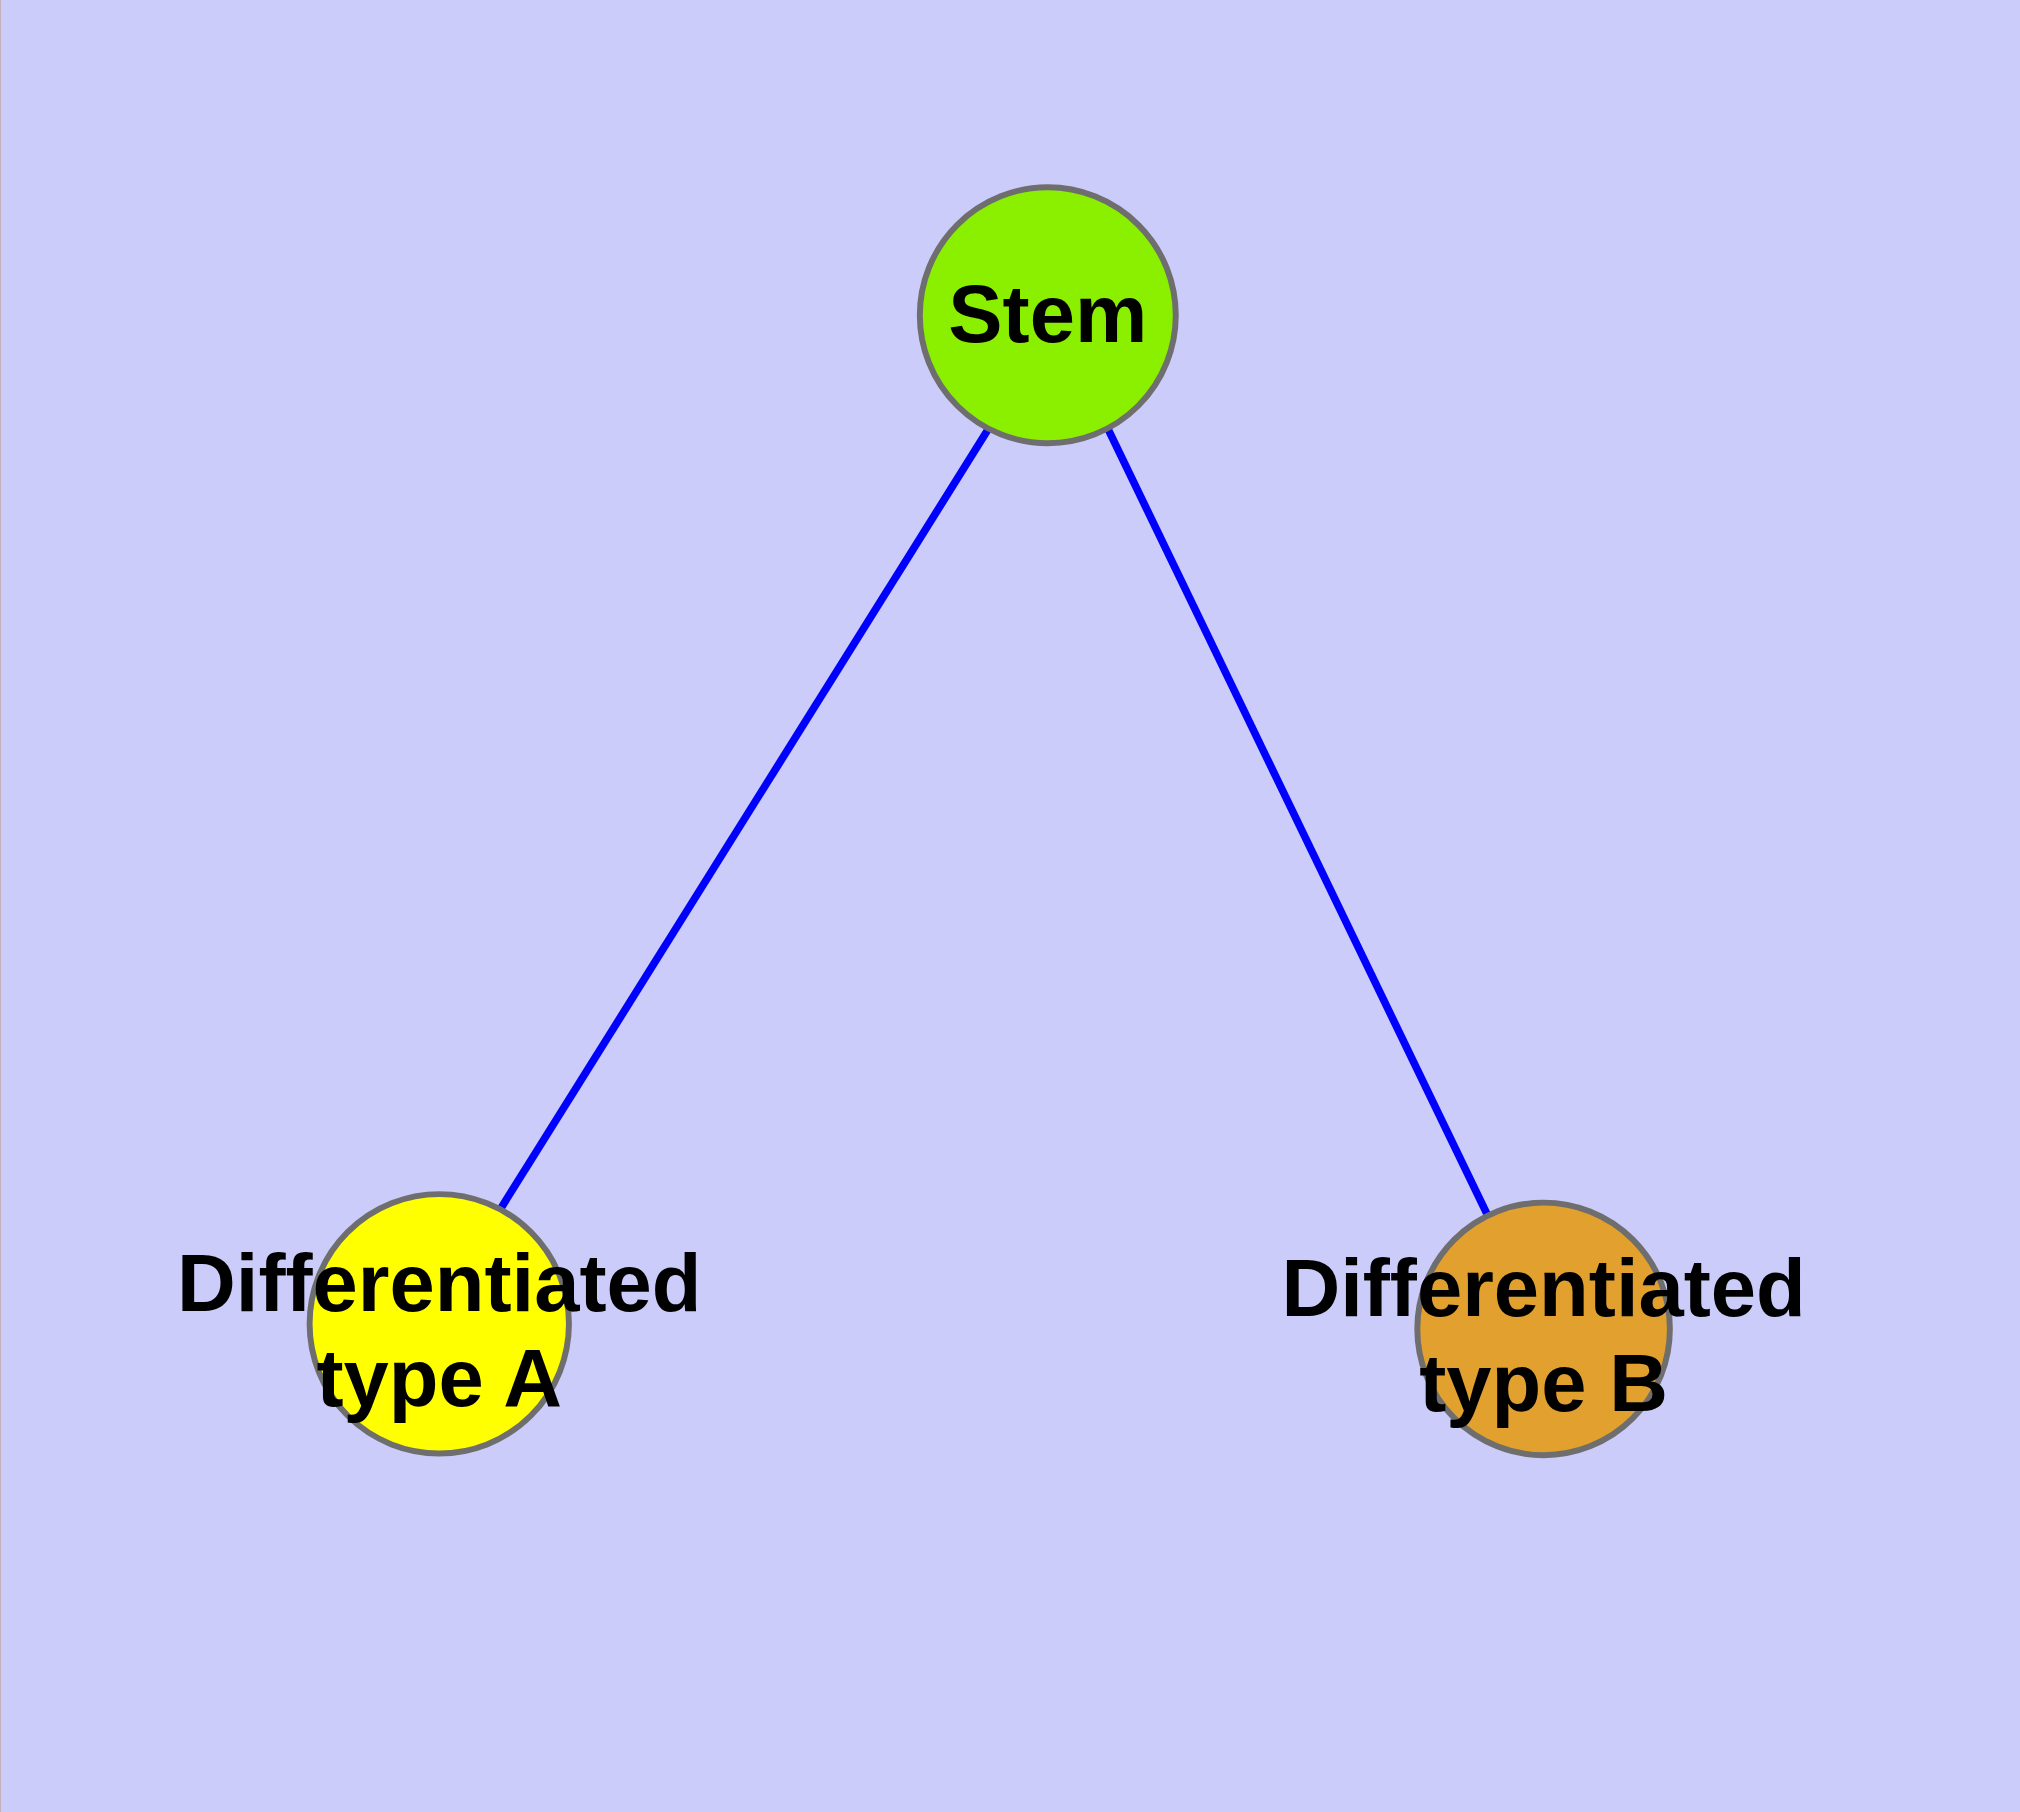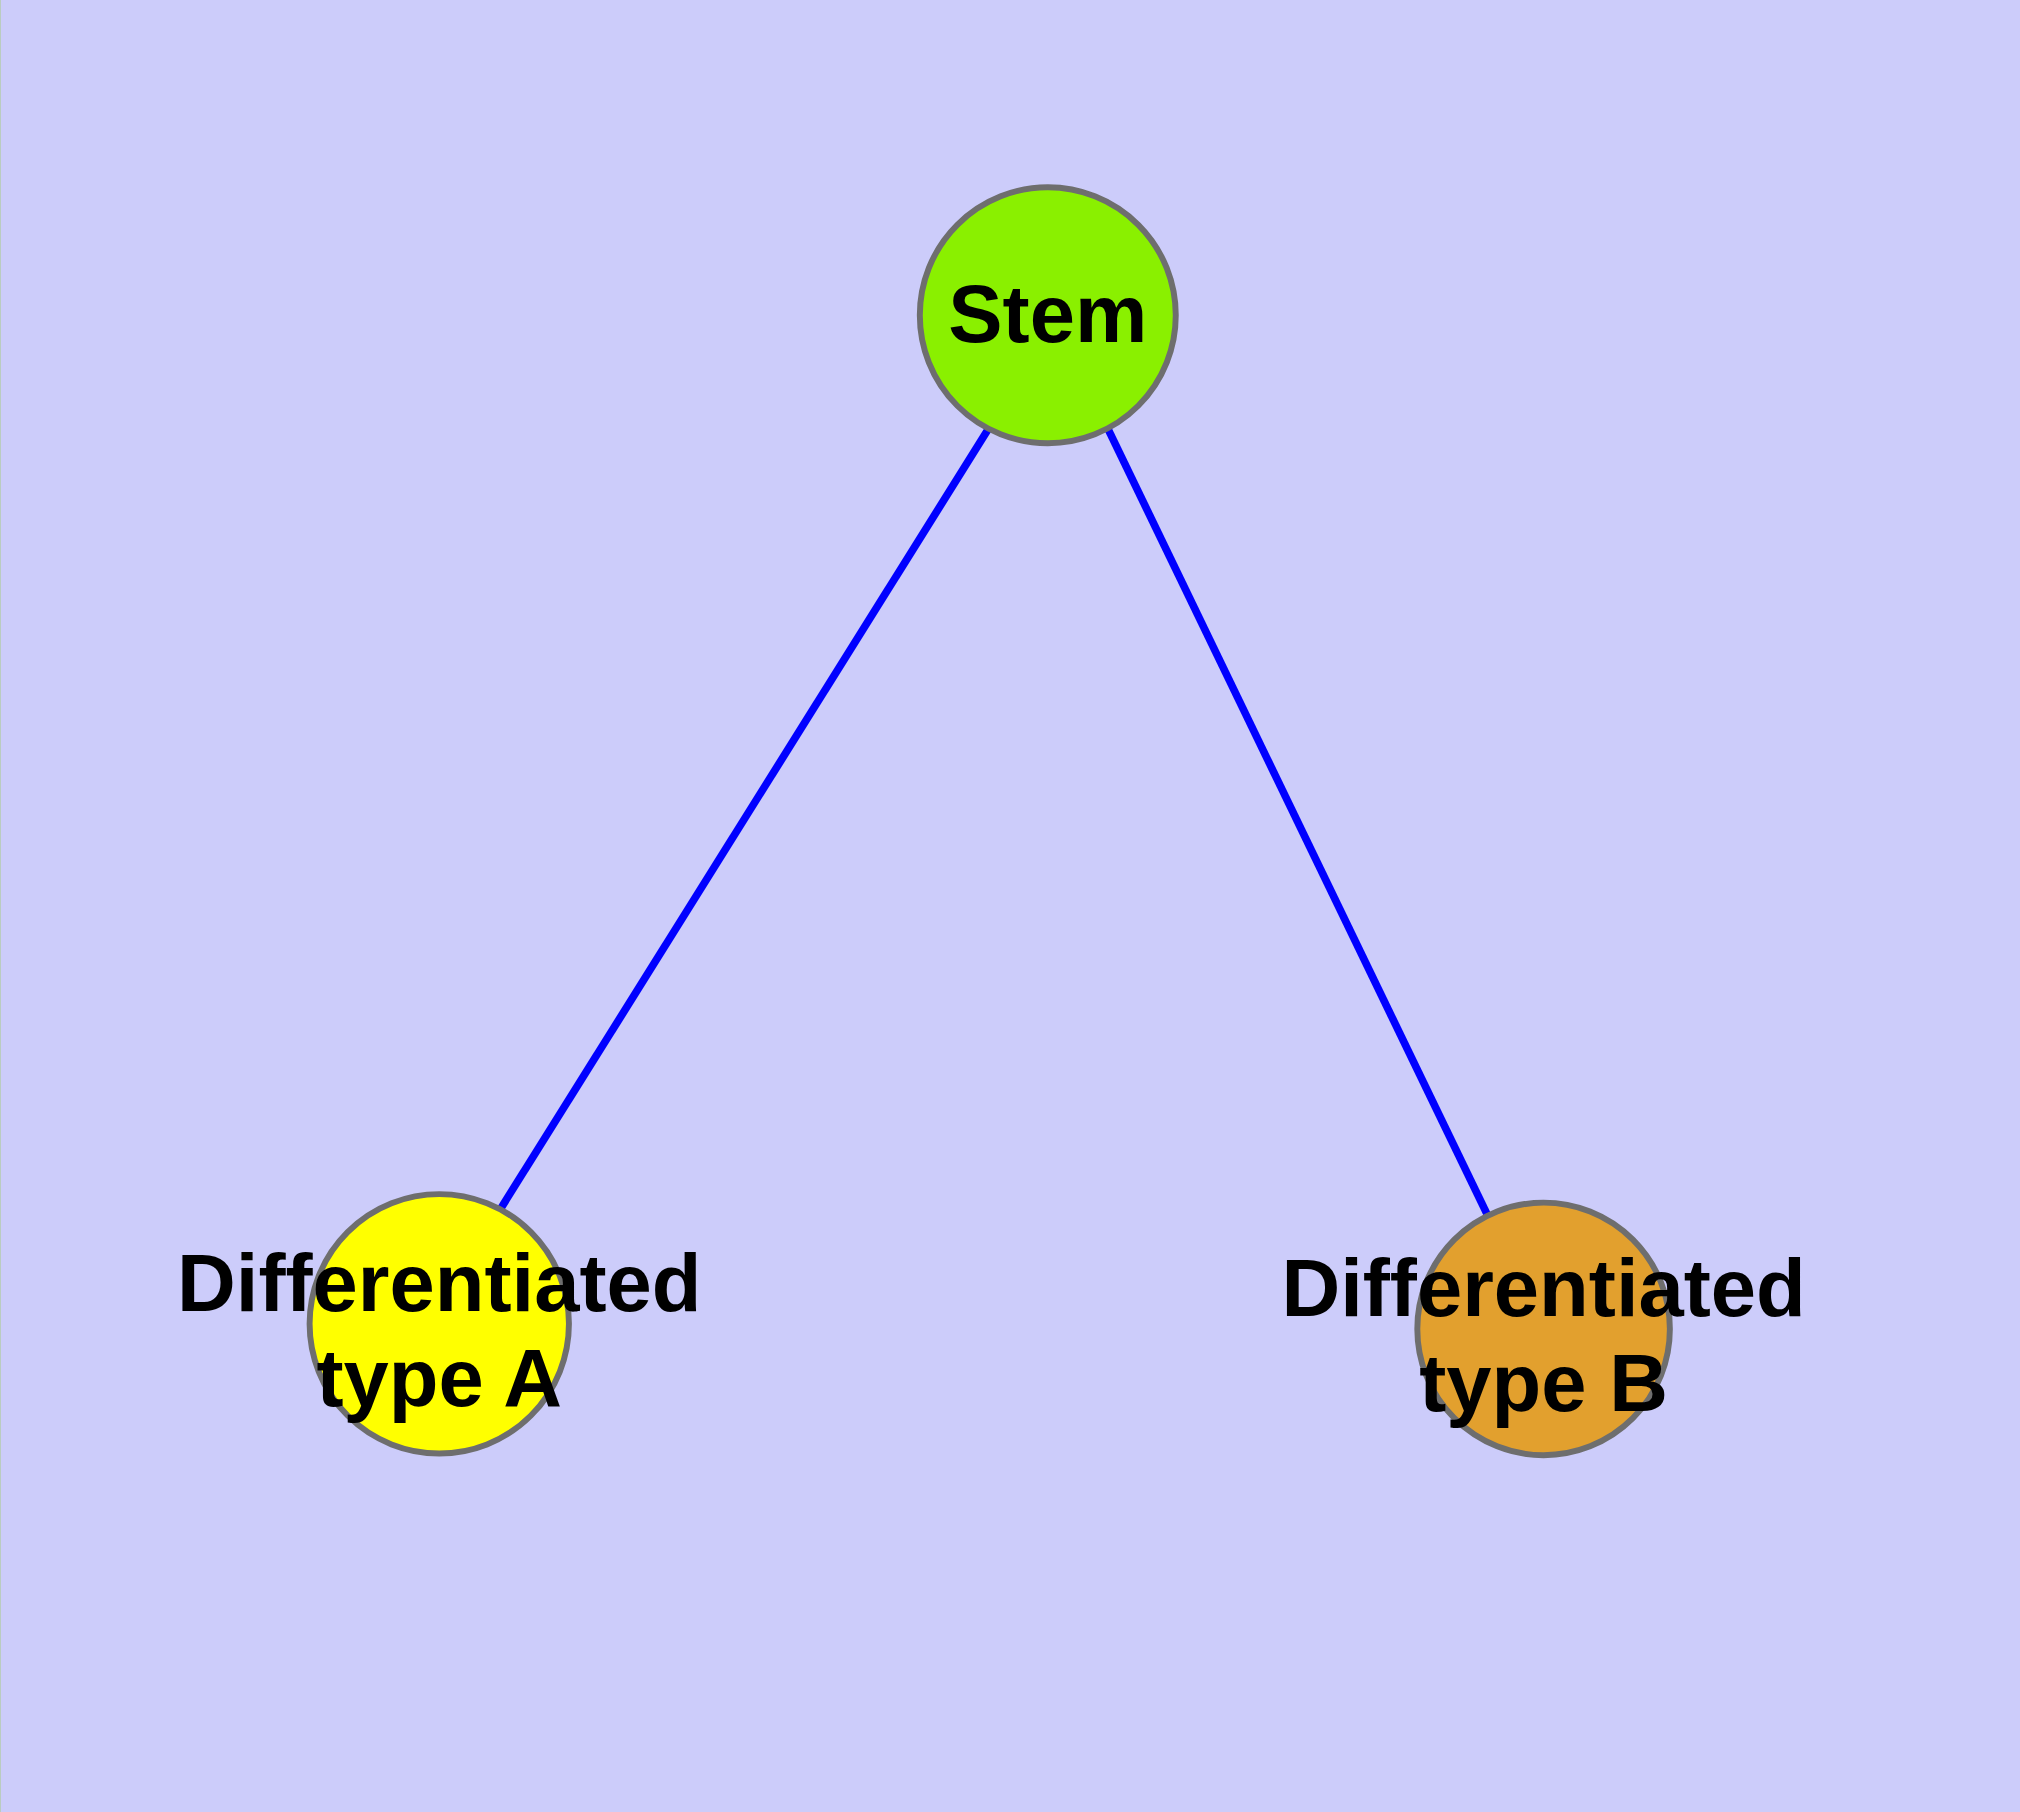--- a/index.html
+++ b/index.html
@@ -8,21 +8,21 @@
     padding: 0;
     background: #ccccfa;
   }
   body {
     font-family: "Liberation Sans", sans-serif;
   }
   #stage {
     position: relative;
     width: 1849px;
     height: 1812px;
-    background: #84cc16;
+    background: #a16207;
     overflow: hidden;
     text-align: right;
   }
   #graph-svg {
     position: absolute;
     left: 0;
     top: 0;
     width: 2021px;
     height: 1812px;
     display: block;

